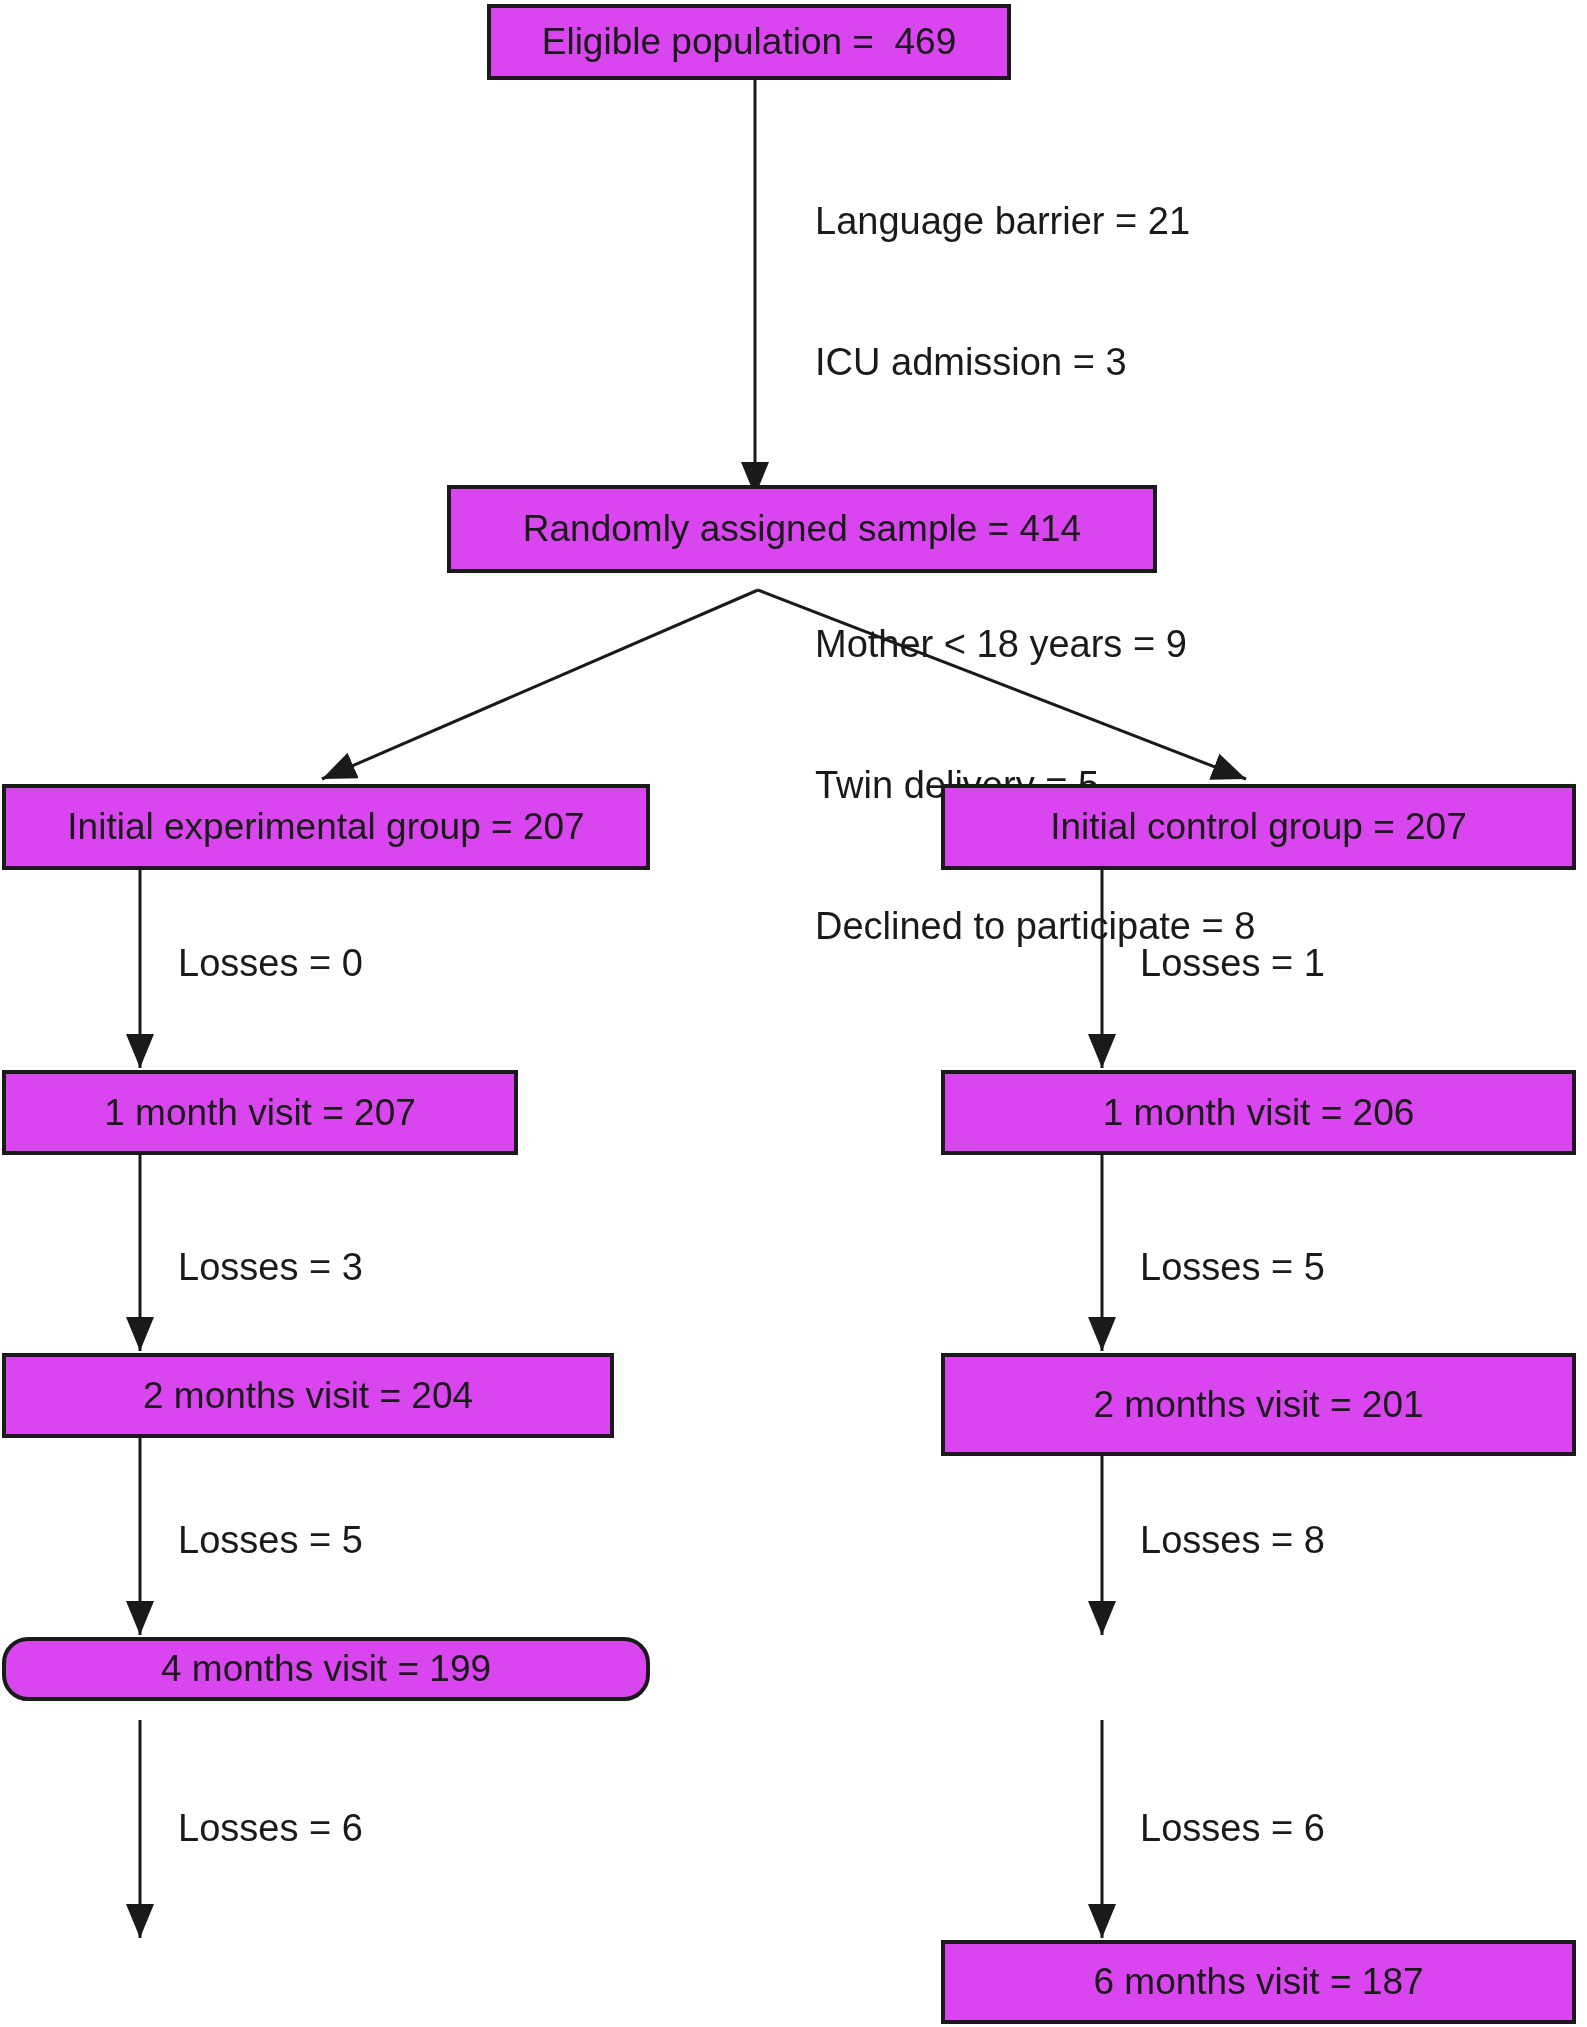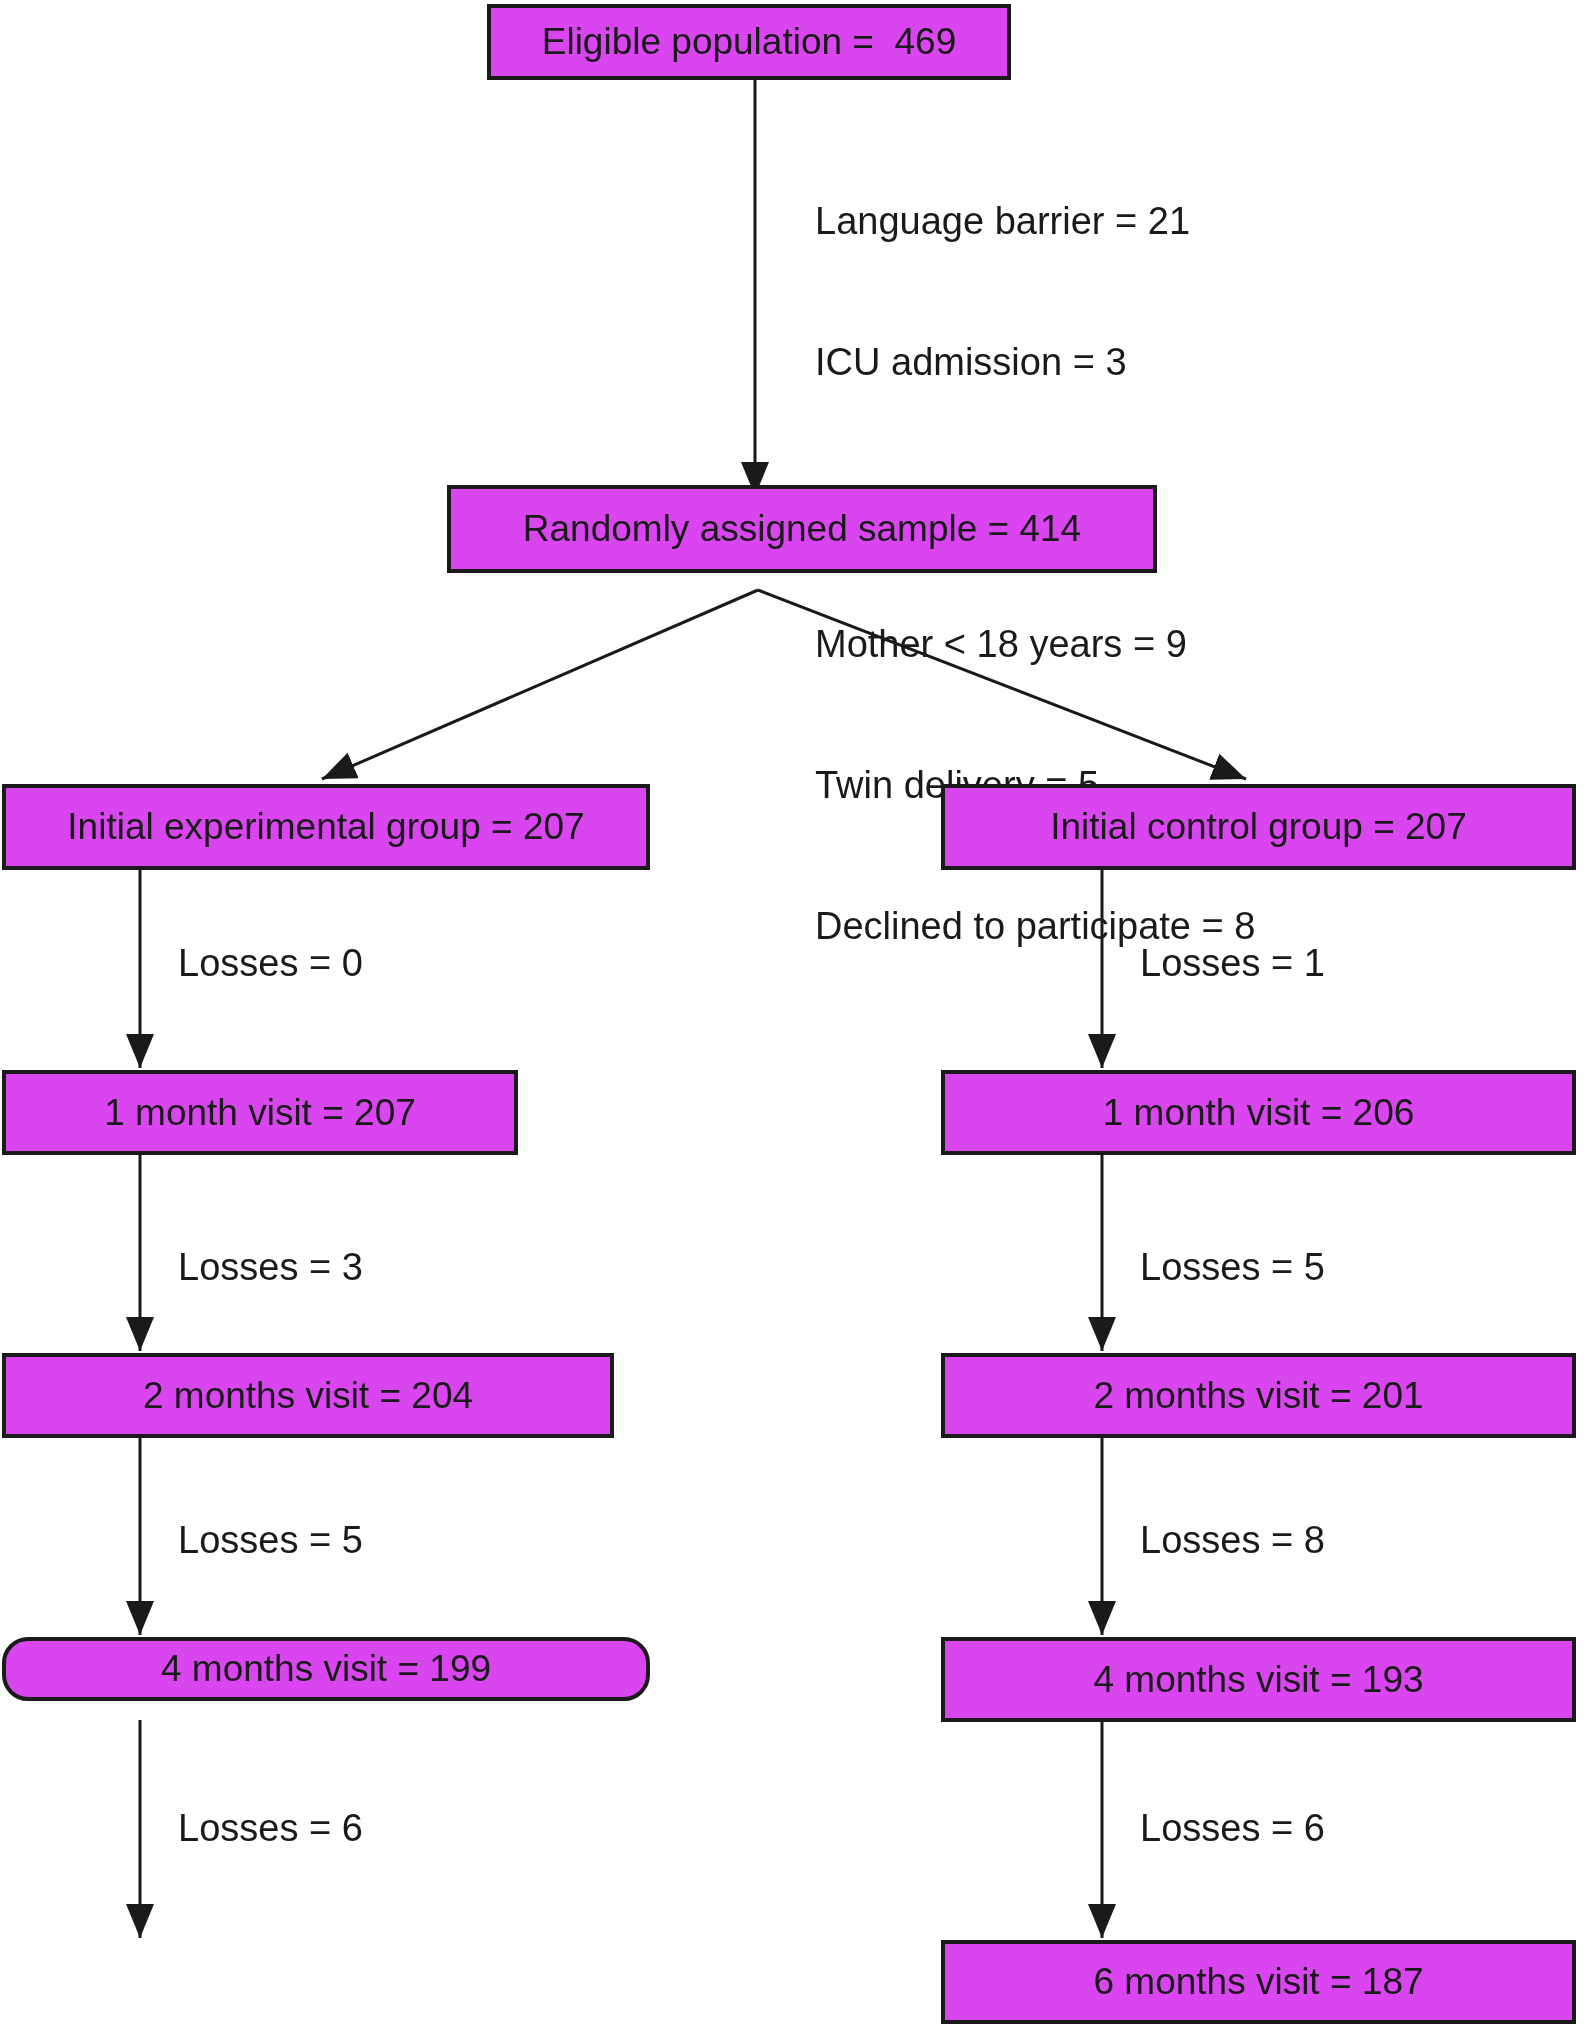--- a/index.html
+++ b/index.html
@@ -24,21 +24,21 @@
   }
   .eligible{left:487px;top:4px;width:524px;height:76px;}
   .randomized{left:447px;top:485px;width:710px;height:88px;text-align:right;}
   .grp-l{left:2px;top:784px;width:648px;height:86px;}
   .grp-r{left:941px;top:784px;width:635px;height:86px;}
   .vl1{left:2px;top:1070px;width:516px;height:85px;}
   .vl2{left:2px;top:1353px;width:612px;height:85px;}
   .vl3{left:2px;top:1637px;width:648px;height:64px;border-radius:26px;}
   .vl4{left:2px;top:1940px;width:648px;height:84px;}
   .vr1{left:941px;top:1070px;width:635px;height:85px;}
-  .vr2{left:941px;top:1353px;width:635px;height:85px;}
+  .vr2{left:941px;top:1353px;width:635px;height:103px;}
   .vr3{left:941px;top:1637px;width:635px;height:85px;}
   .vr4{left:941px;top:1940px;width:635px;height:84px;}
   .exclusions{
     position:absolute;left:815px;top:104px;
     font-size:38px;line-height:47px;white-space:pre;
   }
   .loss{position:absolute;font-size:38px;line-height:44px;white-space:pre;}
   .loss-l{left:178px;}
   .loss-r{left:1140px;}
   .ly1{top:941px;} .ly2{top:1245px;} .ly3{top:1518px;} .ly4{top:1806px;}
@@ -93,17 +93,16 @@
   <div class="box vl2">2 months visit = 204</div>
   <div class="loss loss-l ly3">Losses = 5</div>
   <div class="box vl3">4 months visit = 199</div>
   <div class="loss loss-l ly4">Losses = 6</div>
 
   <div class="loss loss-r ly1">Losses = 1</div>
   <div class="box vr1">1 month visit = 206</div>
   <div class="loss loss-r ly2">Losses = 5</div>
   <div class="box vr2">2 months visit = 201</div>
   <div class="loss loss-r ly3">Losses = 8</div>
-  <div class="box vr3">4 months visit = 193</div>
   <div class="loss loss-r ly4">Losses = 6</div>
   <div class="box vr4">6 months visit = 187</div>
 
 </div>
 
 </body></html>

